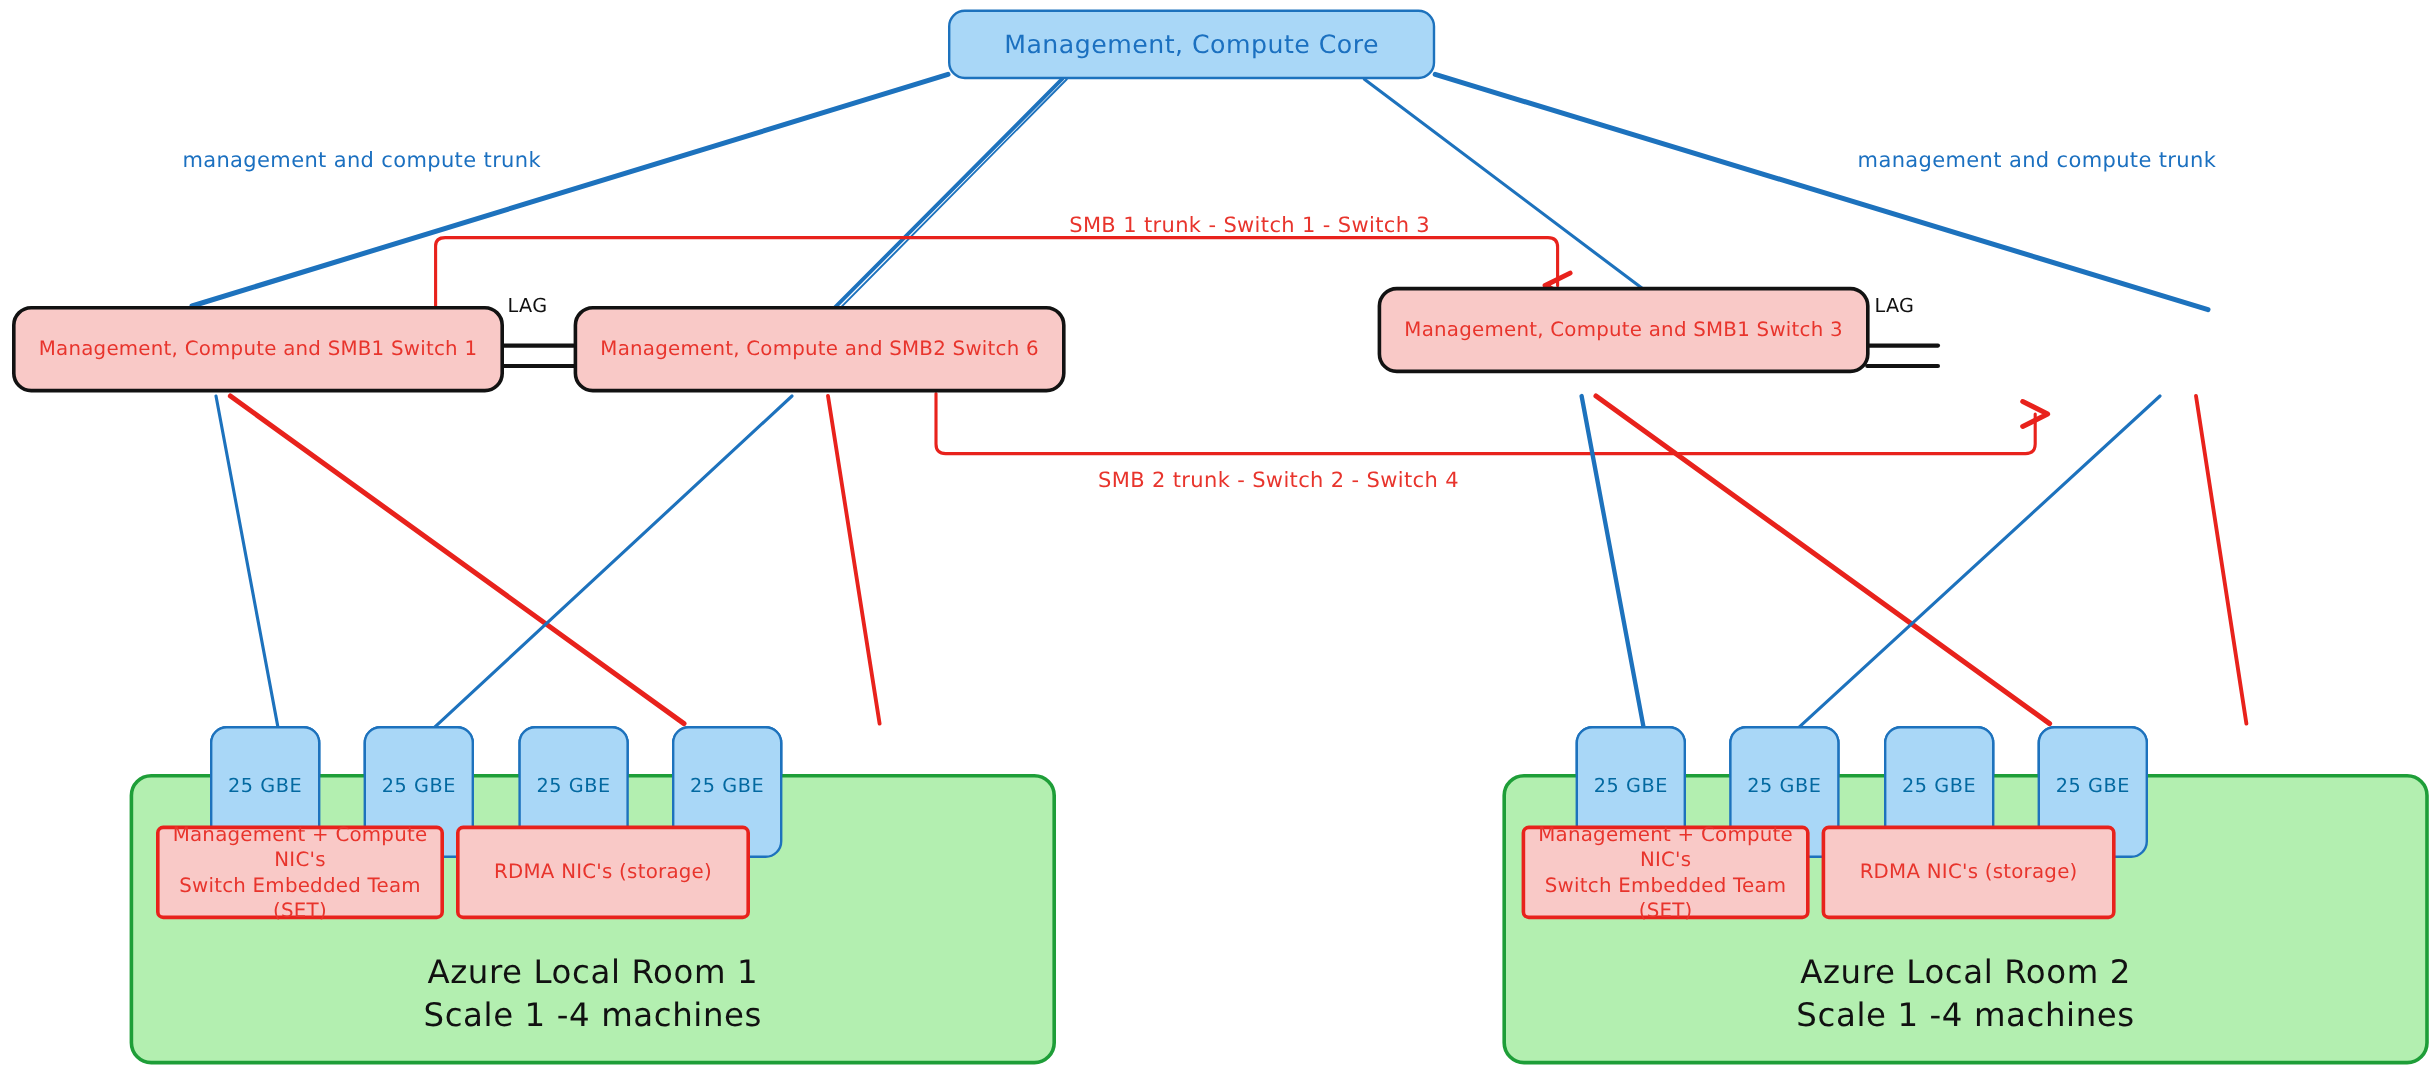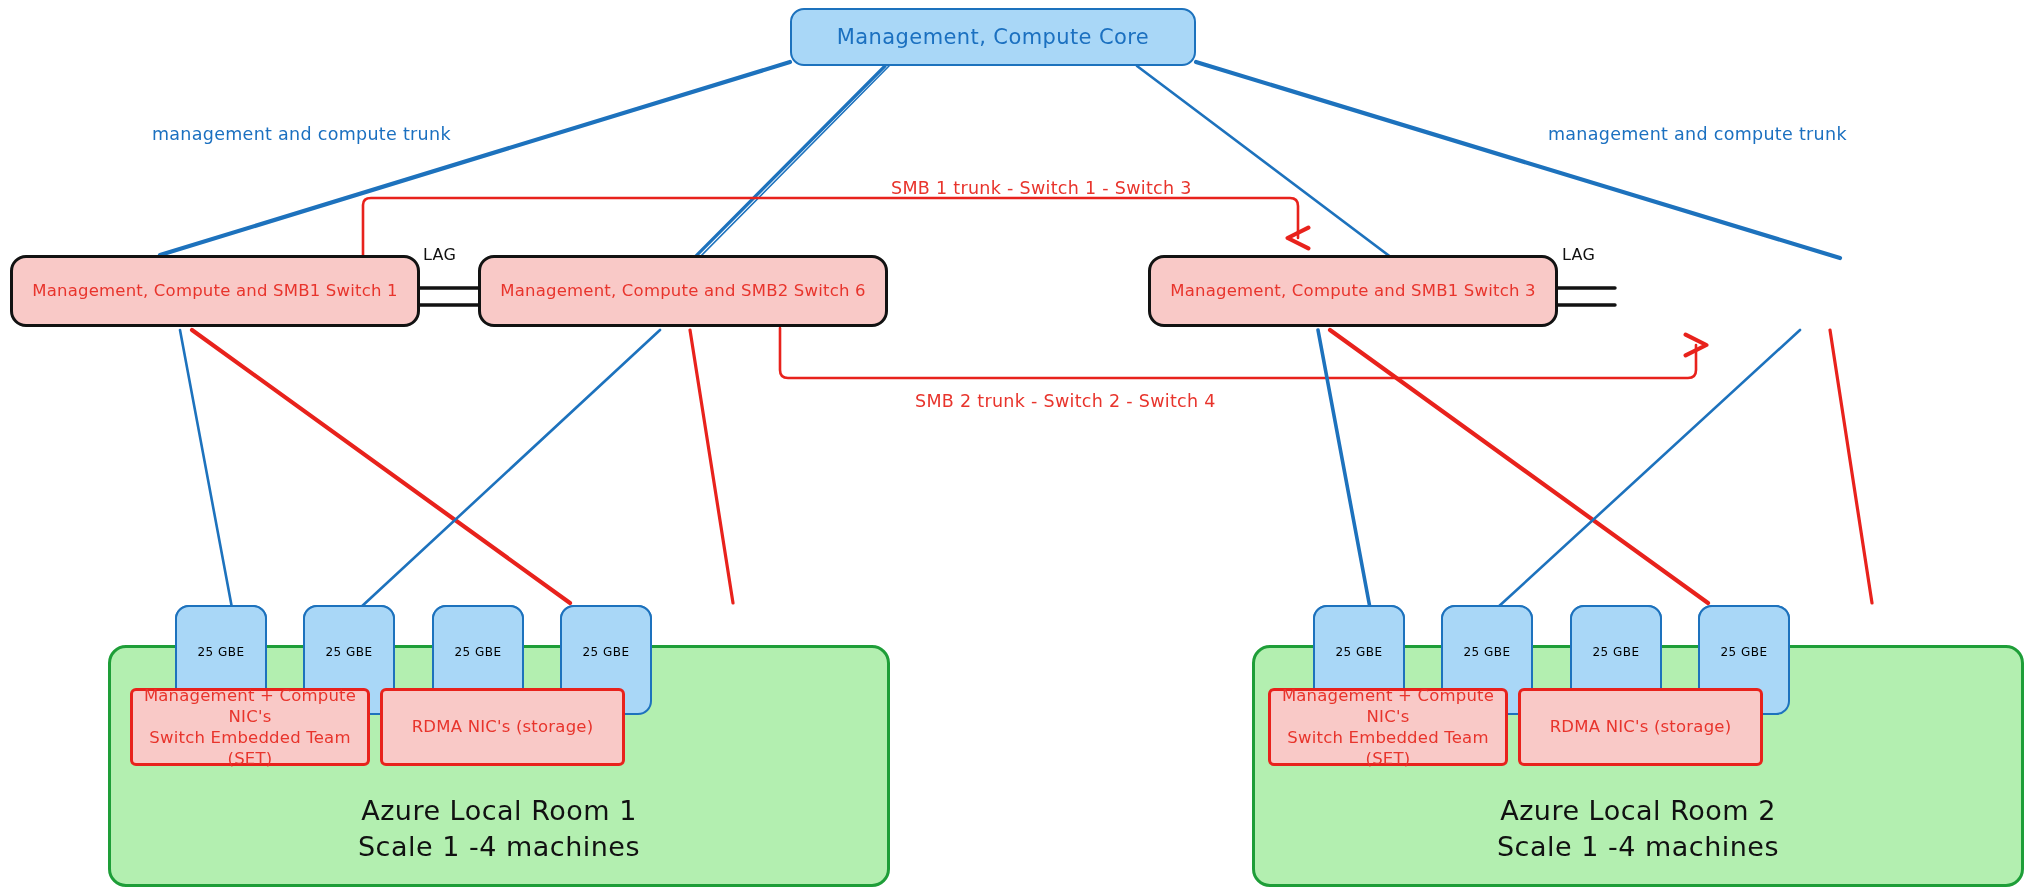--- a/index.html
+++ b/index.html
@@ -75,22 +75,22 @@
     line-height: 1.32;
     white-space: pre-line;
     letter-spacing: 0.5px;
   }
 
   
   .port {
     background: #a9d7f7;
     border: 2.5px solid #1d72bd;
     border-radius: 14px;
-    color: #000000;
-    font-size: 12px;
+    color: #0369a1;
+    font-size: 16px;
     align-items: flex-start;
     padding-top: 38px;
     letter-spacing: 0.5px;
   }
 
   
   .nicbox {
     background: #f9c9c7;
     border: 3px solid #e8221c;
     border-radius: 6px;
@@ -170,21 +170,21 @@
   </div>
 
   <div class="node switch" style="left:10px; top:255px; width:410px; height:72px;">
     <span>Management, Compute and SMB1 Switch 1</span>
   </div>
 
   <div class="node switch" style="left:478px; top:255px; width:410px; height:72px;">
     <span>Management, Compute and SMB2 Switch 6</span>
   </div>
 
-  <div class="node switch" style="left:1148px; top:255px; width:410px; height:72px;">
+  <div class="node switch" style="left:1148px; top:239px; width:410px; height:72px;">
     <span>Management, Compute and SMB1 Switch 3</span>
   </div>
 
 
   <div class="edge-label blue" style="left:152px; top:124px;">management and compute trunk</div>
 
   <div class="edge-label blue" style="left:1548px; top:124px;">management and compute trunk</div>
 
   <div class="edge-label red" style="left:891px; top:178px;">SMB 1 trunk - Switch 1 - Switch 3</div>
 
@@ -200,21 +200,21 @@
   <div class="node port" style="left:303px; top:605px; width:92px; height:110px;">
     <span>25 GBE</span>
   </div>
   <div class="node port" style="left:432px; top:605px; width:92px; height:110px;">
     <span>25 GBE</span>
   </div>
   <div class="node port" style="left:560px; top:605px; width:92px; height:110px;">
     <span>25 GBE</span>
   </div>
 
-  <div class="room" style="position:absolute; left:108px; top:645px; width:766px; height:236px;padding-left:10px;">
+  <div class="room" style="position:absolute; left:108px; top:645px; width:766px; height:236px;">
     <div class="room-label" style="top:145px;">Azure Local Room 1
 Scale 1 -4 machines</div>
   </div>
 
   <div class="node port" style="left:175px; top:605px; width:92px; height:110px;">
     <span>25 GBE</span>
   </div>
   <div class="node port" style="left:303px; top:605px; width:92px; height:110px;">
     <span>25 GBE</span>
   </div>

